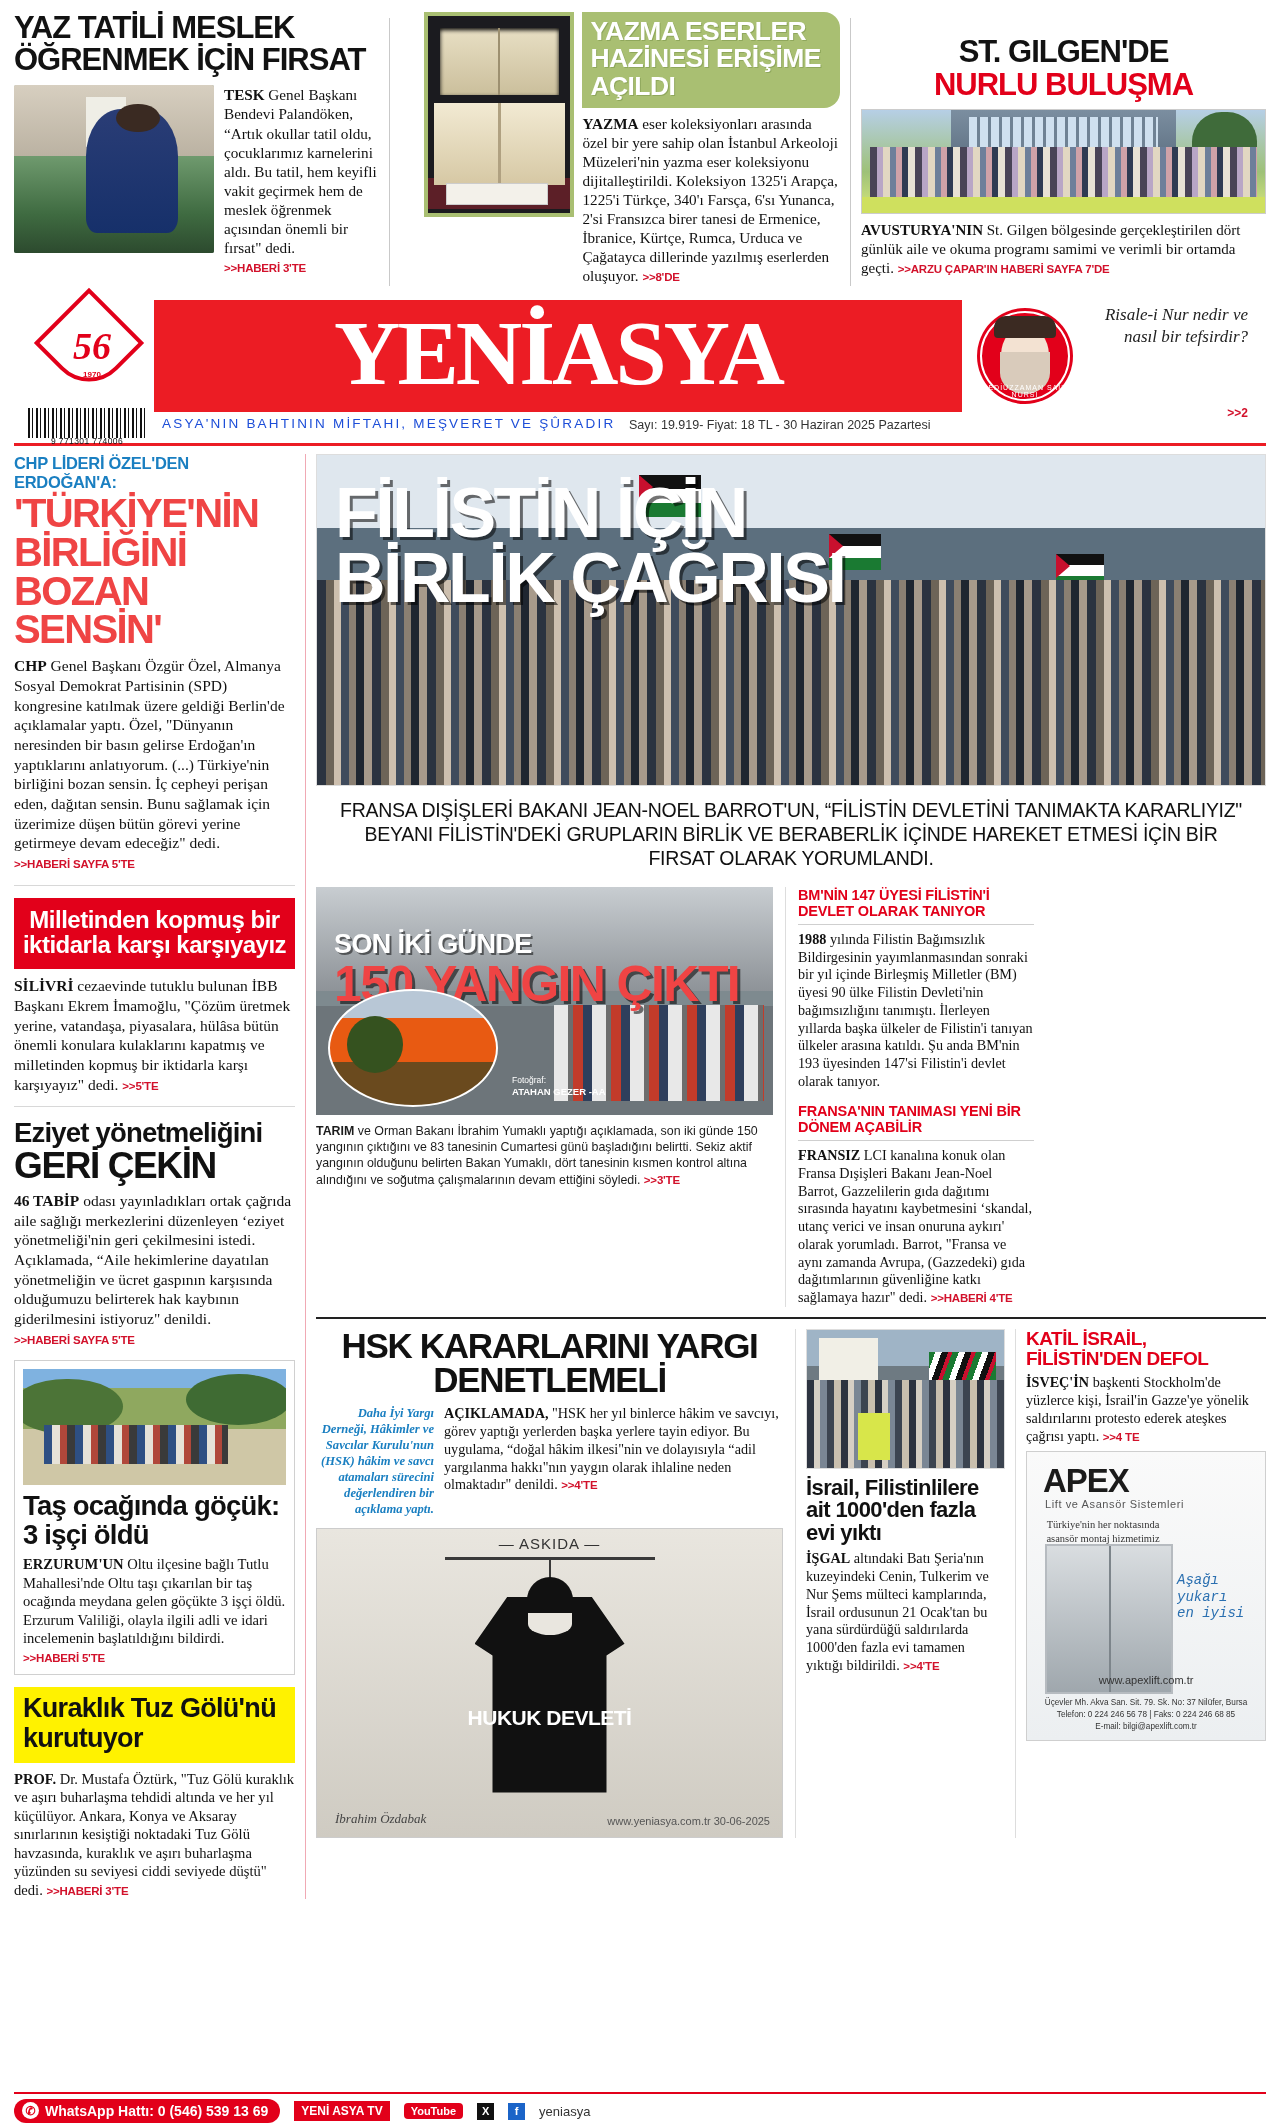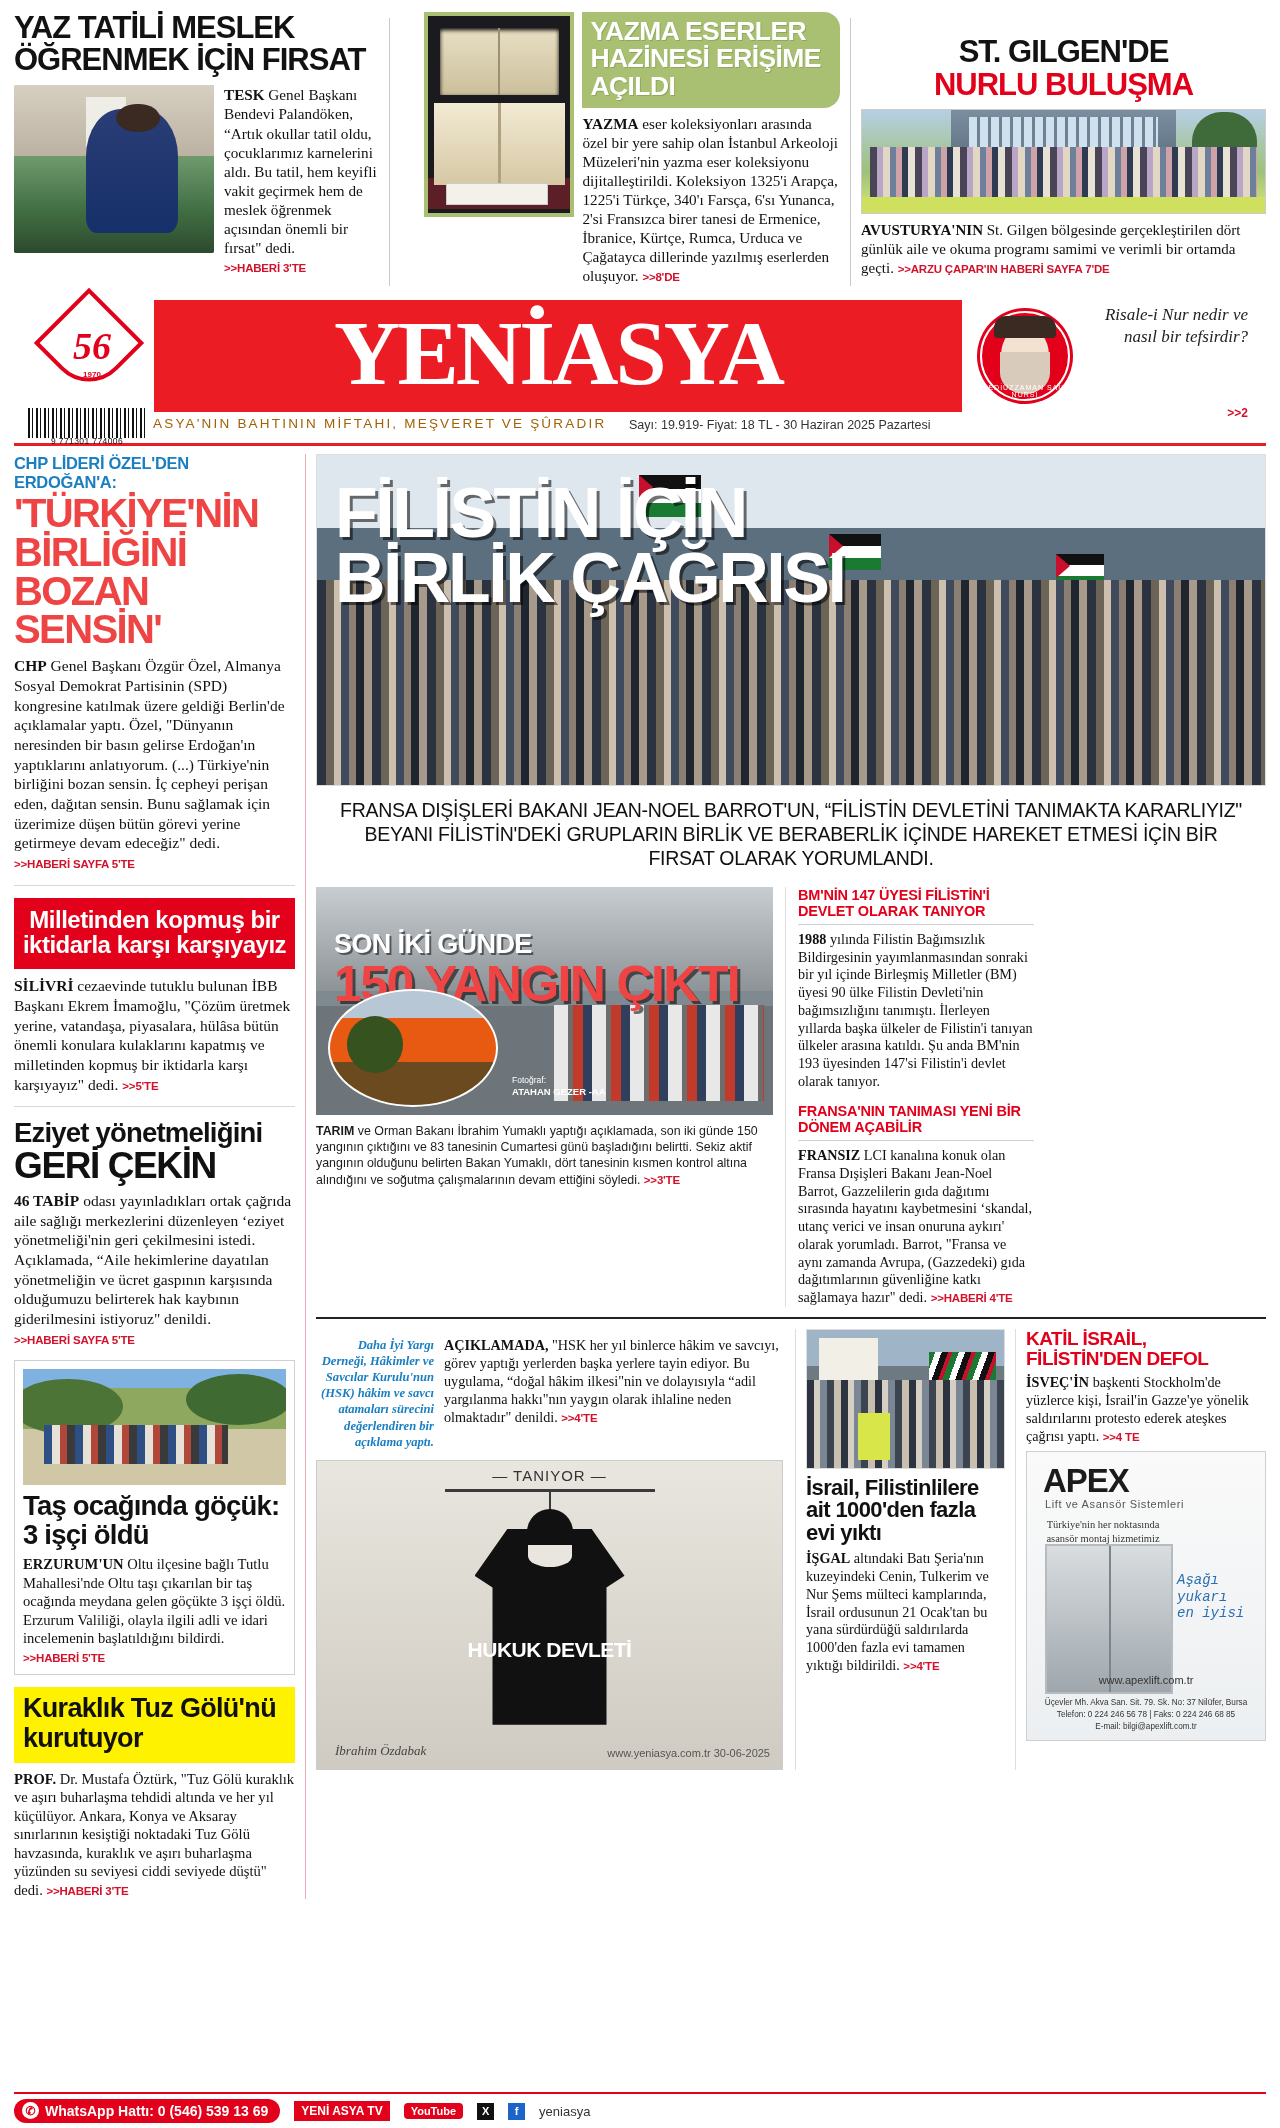--- a/index.html
+++ b/index.html
@@ -91,22 +91,22 @@
       background:repeating-linear-gradient(90deg,#111 0 2px,#fff 2px 4px,#111 4px 5px,#fff 5px 8px); }
   .barcode-num { position:absolute; left:14px; top:140px; width:118px; text-align:center;
       font-size:8.5px; font-family:"Liberation Sans",sans-serif; letter-spacing:0.4px; }
   .title-block { position:absolute; left:140px; top:4px; width:808px; height:112px;
       background:#ec1c24; border-radius:0 0 0 0; }
   .title-text { position:absolute; left:0; top:2px; width:100%; text-align:center;
       font-family:"Liberation Serif", serif; font-weight:bold; font-size:92px;
       letter-spacing:-3px; color:#ffffff; line-height:1.12; }
   .site-url { position:absolute; right:24px; top:-20px; font-family:"Liberation Sans",sans-serif;
       font-size:15px; color:#ffffff; font-weight:bold; }
-  .slogan { position:absolute; left:139px; top:120px; font-family:"Liberation Sans",sans-serif;
-      font-size:13.5px; letter-spacing:2.2px; color:#a16207; font-weight:normal; }
+  .slogan { position:absolute; left:148px; top:120px; font-family:"Liberation Sans",sans-serif;
+      font-size:13.5px; letter-spacing:2.2px; color:#1d4ed8; font-weight:normal; }
   .issue { position:absolute; left:615px; top:122px; font-family:"Liberation Sans",sans-serif;
       font-size:12.5px; color:#333; }
   .said-badge { position:absolute; left:963px; top:12px; width:96px; height:96px; border-radius:50%;
       background:#e2001a; overflow:hidden; }
   .said-badge .face { position:absolute; left:50%; top:18px; transform:translateX(-50%);
       width:48px; height:58px; background:#f3e2d2; border-radius:50% 50% 44% 44%; }
   .said-badge .beard { position:absolute; left:50%; top:44px; transform:translateX(-50%);
       width:50px; height:42px; background:#d9cbbb; border-radius:0 0 50% 50%; }
   .said-badge .hat { position:absolute; left:50%; top:8px; transform:translateX(-50%);
       width:62px; height:22px; background:#3b2a22; border-radius:12px 12px 4px 4px; }
@@ -491,28 +491,29 @@
             <div class="side-text">
               <b>FRANSIZ</b><span> LCI kanalına konuk olan Fransa Dışişleri Bakanı Jean-Noel Barrot, Gazzelilerin gıda dağıtımı sırasında hayatını kaybetmesini ‘skandal, utanç verici ve insan onuruna aykırı' olarak yorumladı. Barrot, "Fransa ve aynı zamanda Avrupa, (Gazzedeki) gıda dağıtımlarının güvenliğine katkı sağlamaya hazır" dedi. </span><span class="ref">&gt;&gt;HABERİ 4'TE</span>
             </div>
           </div>
         </div>
       </div>
 
       <div class="bottom">
 
         <div class="b-center" style="width:480px;border-left:none;padding-left:0">
+          <div class="hsk-h">HSK KARARLARINI YARGI DENETLEMELİ</div>
           <div class="hsk-cols">
             <div class="hsk-ital">Daha İyi Yargı Derneği, Hâkimler ve Savcılar Kurulu'nun (HSK) hâkim ve savcı atamaları sürecini değerlendiren bir açıklama yaptı.</div>
             <div class="hsk-body">
               <b>AÇIKLAMADA,</b><span> "HSK her yıl binlerce hâkim ve savcıyı, görev yaptığı yerlerden başka yerlere tayin ediyor. Bu uygulama, “doğal hâkim ilkesi"nin ve dolayısıyla “adil yargılanma hakkı"nın yaygın olarak ihlaline neden olmaktadır" denildi. </span><span class="ref">&gt;&gt;4'TE</span>
             </div>
           </div>
           <div class="cartoon">
-            <div class="askida">— TANIYOR —</div>
+            <div class="askida">— ASKIDA —</div>
             <div class="hook"></div>
               <div class="hanger"></div>
             <div class="head"></div>
               <div class="robe"></div>
               <div class="collar"></div>
             <div class="txt">HUKUK DEVLETİ</div>
             <div class="sign">İbrahim Özdabak</div>
             <div class="url">www.yeniasya.com.tr 30-06-2025</div>
           </div>
         </div>

